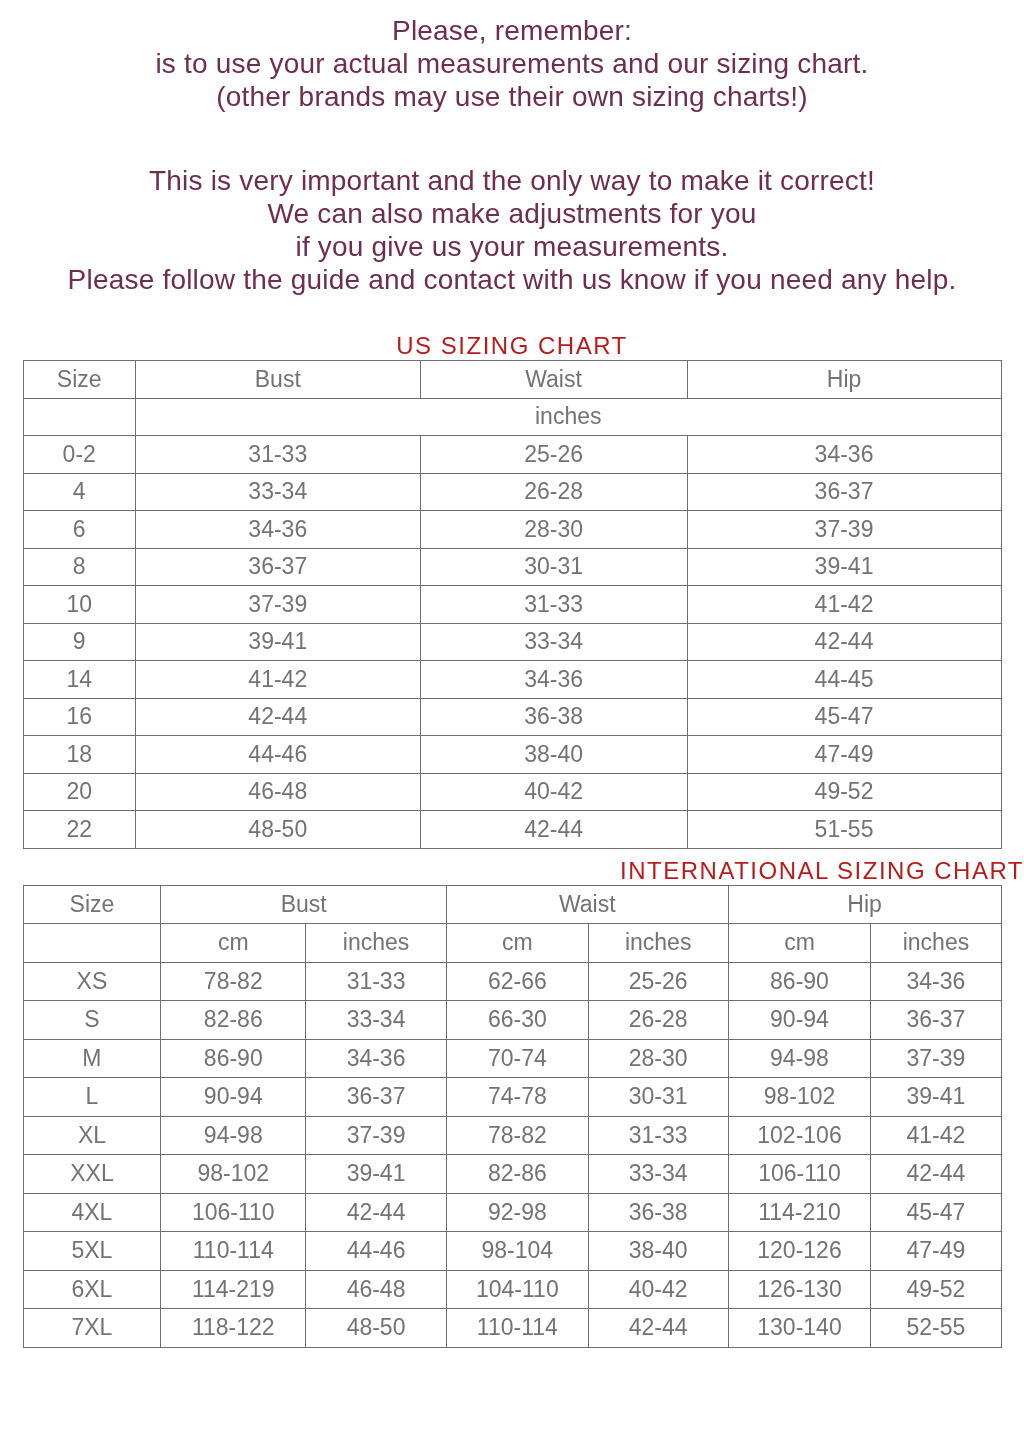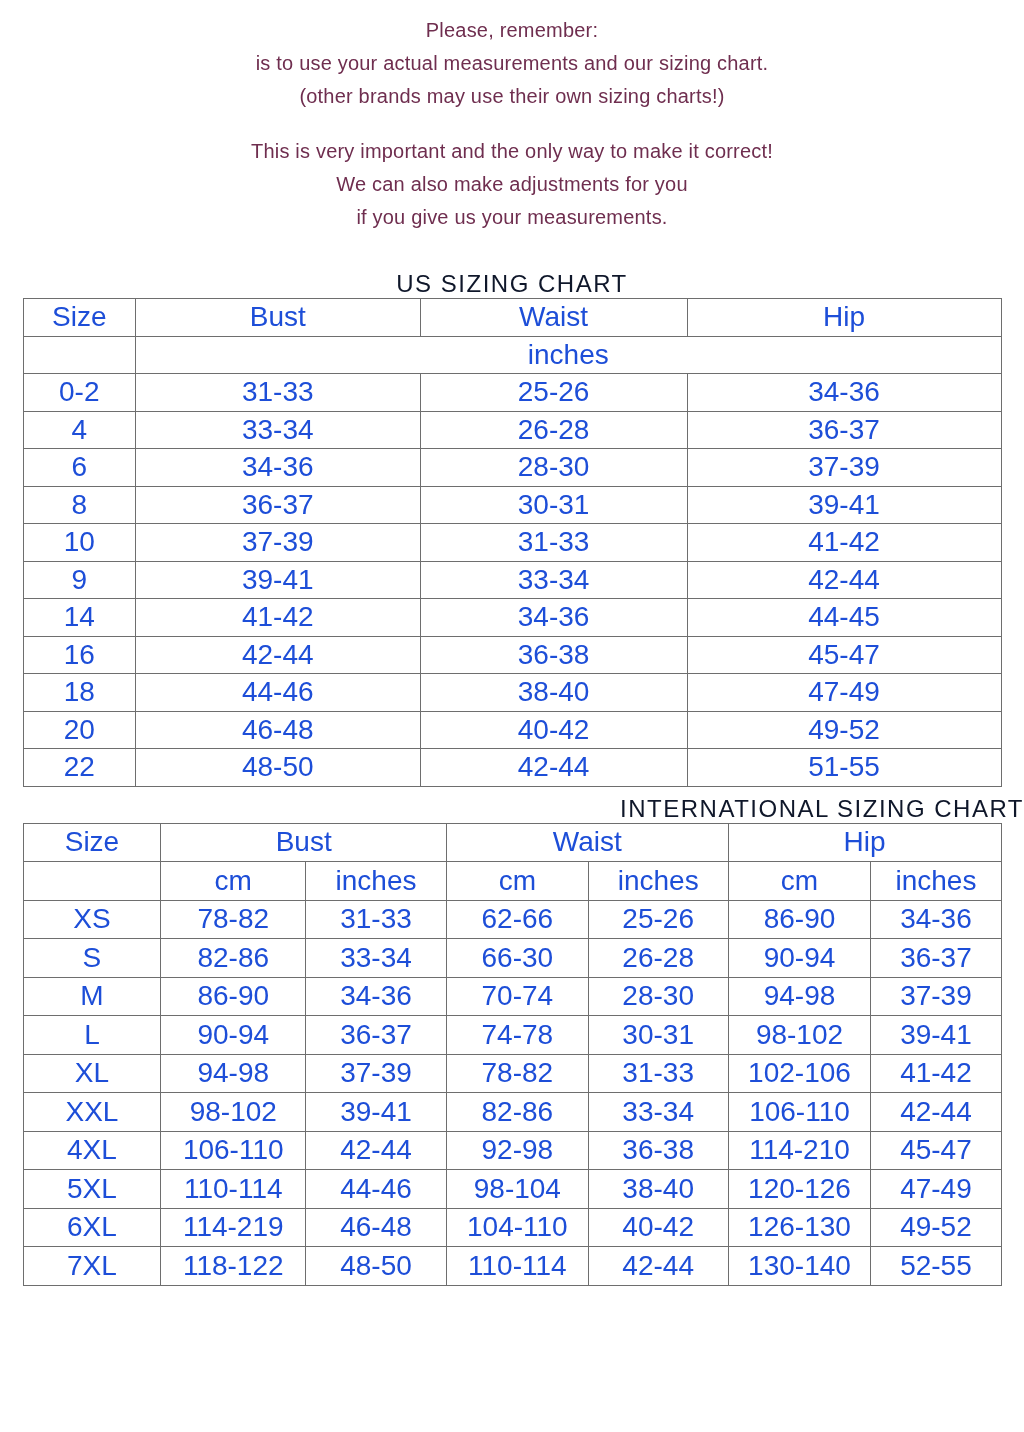--- a/index.html
+++ b/index.html
@@ -7,42 +7,42 @@
     width: 1024px;
     height: 1432px;
     background: #ffffff;
     font-family: "Liberation Sans", sans-serif;
     font-weight: 300;
     overflow: hidden;
   }
   .intro {
     text-align: center;
     color: #6f2e4f;
-    font-size: 20px;
+    font-size: 28px;
     line-height: 33px;
     letter-spacing: 0.2px;
   }
   .intro-p1 { margin-top: 14px; }
-  .intro-p2 { margin-top: 22px; }
+  .intro-p2 { margin-top: 51px; }
   .section-title {
     text-align: center;
-    color: #0f172a;
+    color: #b91c1c;
     font-size: 24px;
     line-height: 28px;
     letter-spacing: 1.5px;
   }
   .us-title { margin-top: 36px; }
   .intl-title { margin-top: 8px; text-align: right; }
   table.size-chart {
     border-collapse: collapse;
     table-layout: fixed;
     width: 979px;
     margin: 0 auto;
-    color: #1d4ed8;
-    font-size: 28px;
+    color: #737373;
+    font-size: 23px;
     font-weight: 300;
   }
   table.size-chart td {
     border: 1.5px solid #6e6e6e;
     text-align: center;
     vertical-align: middle;
     padding: 0;
     overflow: hidden;
     white-space: nowrap;
   }
@@ -55,20 +55,21 @@
 <div class="intro intro-p1">
   <div>Please, remember:</div>
   <div>is to use your actual measurements and our sizing chart.</div>
   <div>(other brands may use their own sizing charts!)</div>
 </div>
 
 <div class="intro intro-p2">
   <div>This is very important and the only way to make it correct!</div>
   <div>We can also make adjustments for you</div>
   <div>if you give us your measurements.</div>
+  <div>Please follow the guide and contact with us know if you need any help.</div>
 </div>
 
 <div class="section-title us-title">US SIZING CHART</div>
 
 <table class="size-chart us-chart">
   <colgroup>
     <col style="width:11.5%">
       <col style="width:29.1%">
       <col style="width:27.3%">
       <col style="width:32.1%">

